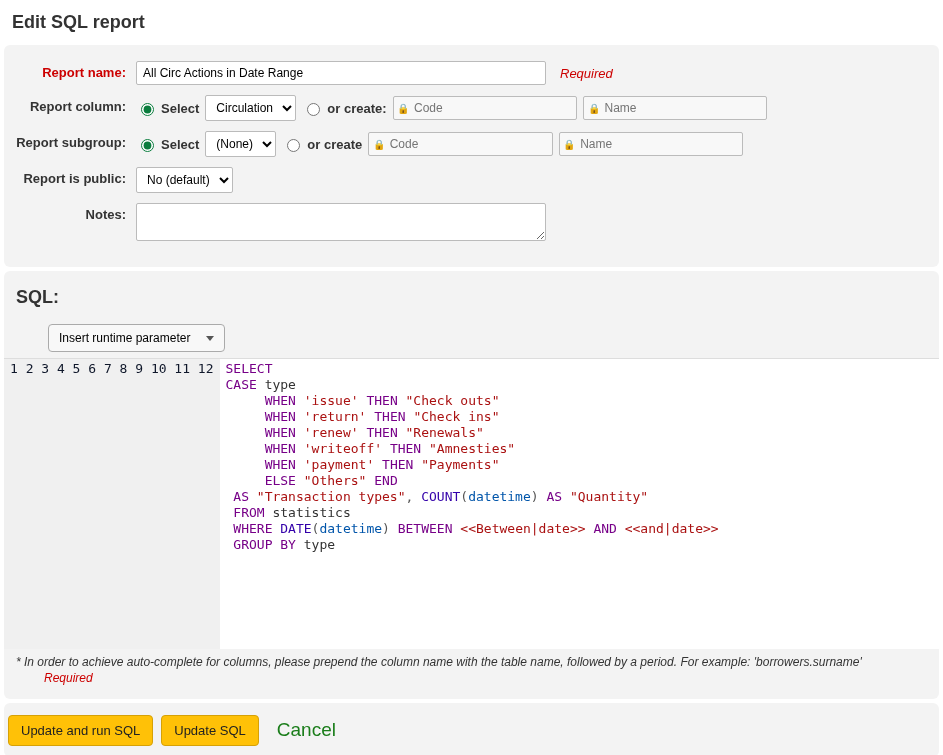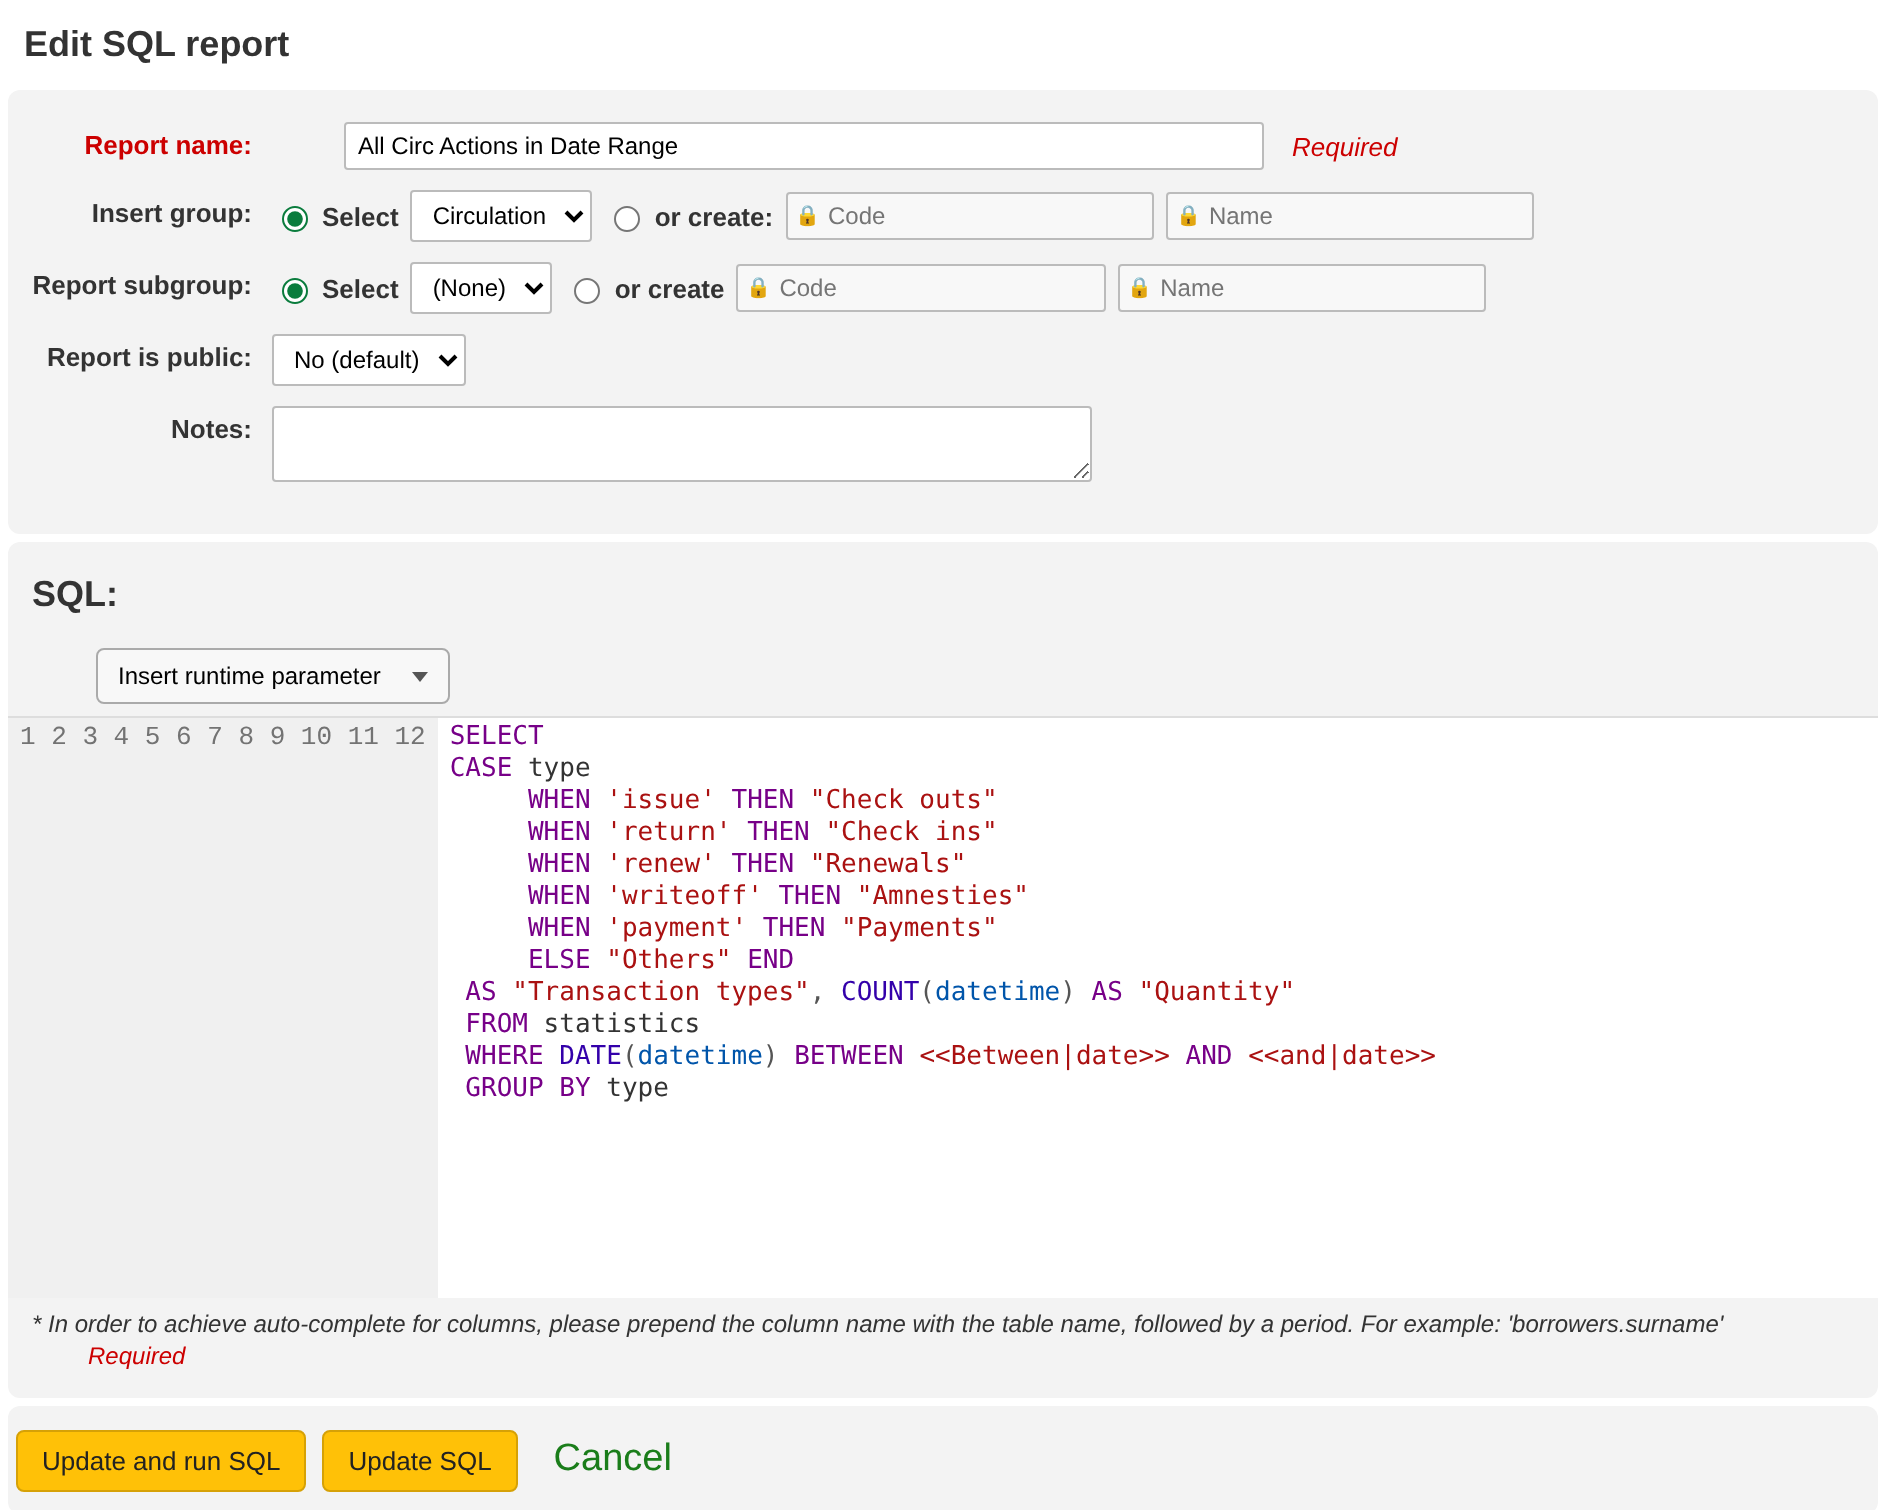--- a/index.html
+++ b/index.html
@@ -48,21 +48,21 @@
     flex-wrap: wrap;
   }
   input[type="text"], textarea, select {
     font-family: inherit;
     font-size: 12px;
     padding: 4px 6px;
     border: 1px solid #bbb;
     border-radius: 2px;
     background: #fff;
   }
-  input.wide { width: 460px; margin-left: 36px; }
+  input.wide { width: 410px; }
   textarea.notes { width: 410px; height: 38px; resize: both; }
   .required { color: #c00; font-style: italic; margin-left: 8px; }
   .radio-wrap {
     display: inline-flex;
     align-items: center;
     gap: 4px;
   }
   .radio-wrap label { font-weight: bold; }
   .lock-icon {
     display: inline-block;
@@ -107,26 +107,25 @@
     display: flex;
     font-family: "DejaVu Sans Mono", Consolas, monospace;
     font-size: 13px;
     line-height: 16px;
     background: #fff;
     margin: 0;
     border-top: 1px solid #ddd;
   }
   .gutter {
     background: #f0f0f0;
-    color: #737373;
+    color: #0f172a;
     text-align: center;
     padding: 2px 6px;
     user-select: none;
     min-width: 28px;
-    font-family: Liberation Mono, monospace;
   }
   .code {
     padding: 2px 6px;
     white-space: pre;
     flex: 1;
     min-height: 290px;
   }
   .kw { color: #708; }
   .str { color: #a11; }
   .punc{ color: #555; }
@@ -189,21 +188,21 @@
 
   <div class="form-row">
     <div class="form-label red">Report name:</div>
     <div class="form-content">
       <input type="text" class="wide" value="All Circ Actions in Date Range" style="">
       <span class="required">Required</span>
     </div>
   </div>
 
   <div class="form-row">
-    <div class="form-label">Insert group:</div>
+    <div class="form-label">Report column:</div>
     <div class="form-content">
       <span class="radio-wrap">
         <input type="radio" name="group" checked="" style="accent-color: rgb(10, 124, 61);">
         <label>Select</label>
       </span>
       <select>
         <option>Circulation</option>
       </select>
       <span class="radio-wrap">
         <input type="radio" name="group" style="">

